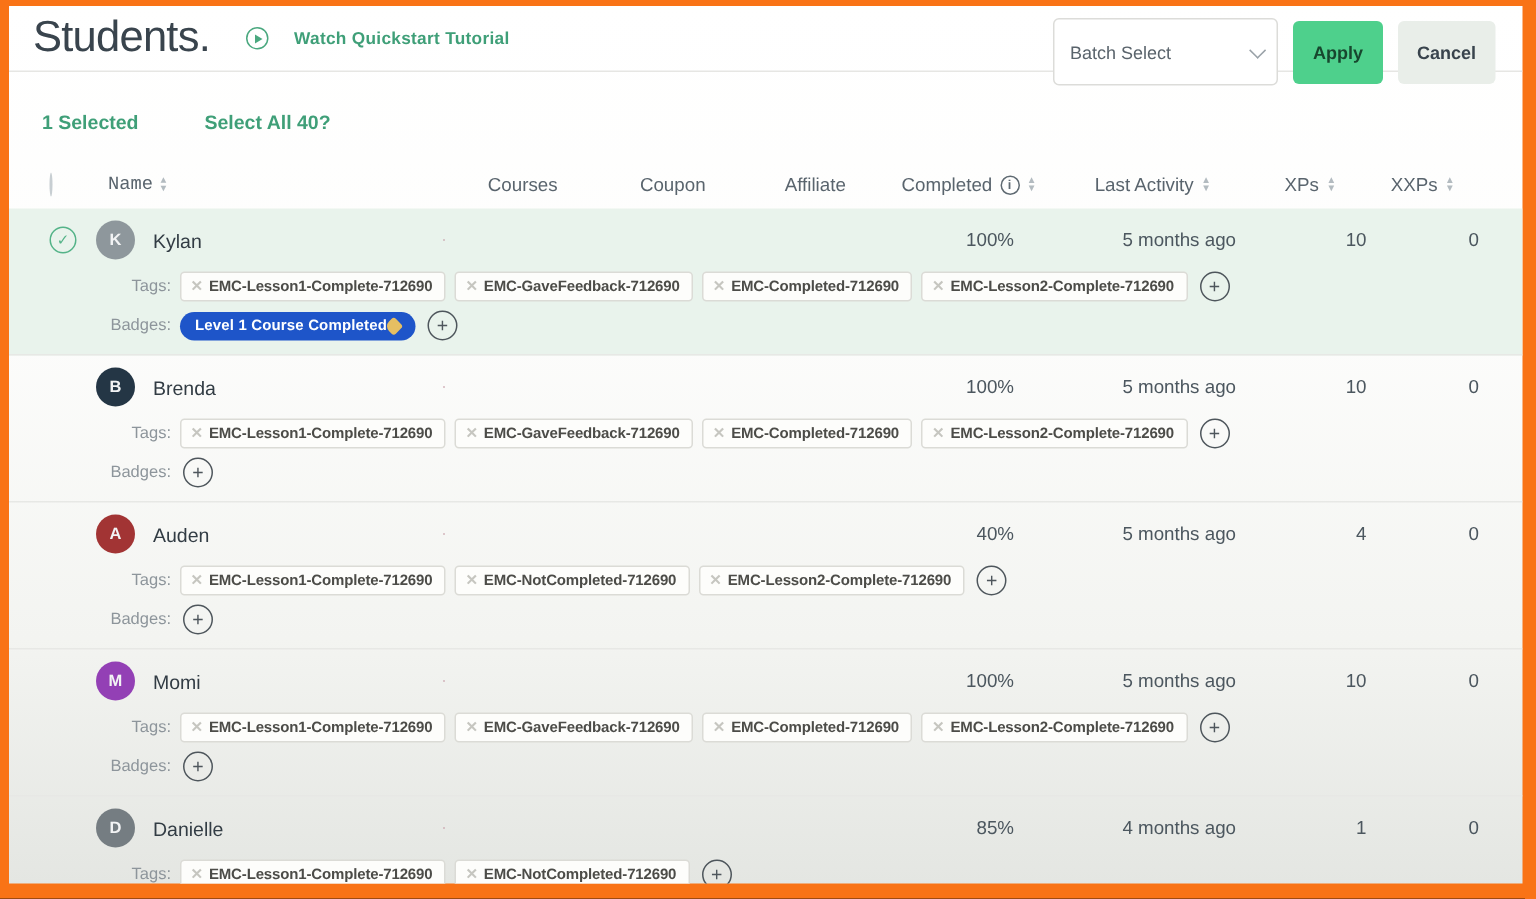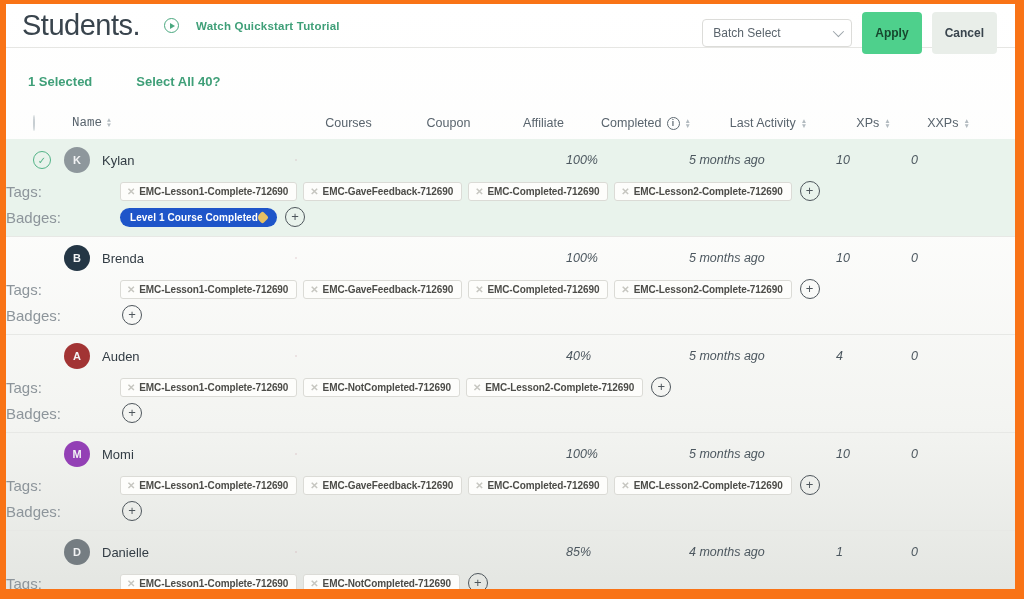--- a/index.html
+++ b/index.html
@@ -9,21 +9,21 @@
          background:linear-gradient(180deg,#ffffff 0%,#fdfdfc 35%,#f3f4f1 72%,#e4e6e2 100%); }
 
   
   .topbar { height:44px; display:flex; align-items:center; padding:0 18px 0 16px; border-bottom:1px solid #e6e6e3; position:relative; }
   .title { font-size:29px; font-weight:500; color:#39444d; letter-spacing:-0.5px; }
   .tutorial { display:flex; align-items:center; gap:17px; margin-left:24px; cursor:pointer; }
   .play-icon { width:15px; height:15px; border:1.6px solid #4aa87f; border-radius:50%; display:flex; align-items:center; justify-content:center; }
   .play-icon::after { content:""; display:block; margin-left:2px; border-left:5px solid #4aa87f; border-top:3px solid transparent; border-bottom:3px solid transparent; }
   .tutorial-label { font-size:11.5px; font-weight:700; letter-spacing:0.2px; }
   .topbar-right { position:absolute; right:18px; top:8px; display:flex; align-items:center; gap:10px; }
-  .select { width:150px; height:28px; background:#fff; border:1px solid #dcdcd9; border-radius:4px; display:flex; align-items:center; padding:0 10px; font-size:12px; color:#5a646c; cursor:pointer; }
+  .select { width:150px; height:45px; background:#fff; border:1px solid #dcdcd9; border-radius:4px; display:flex; align-items:center; padding:0 10px; font-size:12px; color:#5a646c; cursor:pointer; }
   .select .chev { margin-left:auto; width:8px; height:8px; border-right:1.6px solid #9aa2a8; border-bottom:1.6px solid #9aa2a8; transform:rotate(45deg) translateY(-2px); }
   .btn { height:42px; border:none; border-radius:4px; font-size:12px; font-weight:700; padding:0 13px; cursor:pointer; font-family:"Liberation Sans",sans-serif; }
   .btn-apply { color:#17472e; }
   .btn-cancel { color:#39444d; }
 
   
   .selbar { padding:26px 0 0 22px; display:flex; gap:44px; font-size:13px; font-weight:600; }
   .selbar span { cursor:pointer; }
 
   
@@ -39,26 +39,26 @@
   
   .row-block { border-bottom:1px solid #e7e8e5; padding:5px 0 8px 0; }
   .main-line { height:32px; font-size:12.5px; color:#4c575f; }
   .cell-name { display:flex; align-items:center; }
   .avatar { width:26px; height:26px; border-radius:50%; color:#f2f3f4; font-size:11px; font-weight:700; display:flex; align-items:center; justify-content:center; margin-right:12px; }
   .student-name { font-size:13px; font-weight:500; color:#323c44; }
   .check-circle { width:18px; height:18px; margin-left:7px; border:1.6px solid #54b388; border-radius:50%; color:#54b388; font-size:10px; display:flex; align-items:center; justify-content:center; }
   .course-thumb { width:13px; height:19px; border-radius:2px; margin:0 auto;
     background:linear-gradient(180deg,#6d3f4a 0%,#c97f8e 18%,#eeb7c1 35%,#f4d2d7 60%,#d794a2 85%,#b96a7c 100%);
     box-shadow:0 0 0 0.5px #c9a2aa; cursor:pointer; }
-  .val { text-align:left;font-style:italic; }
+  .val { text-align:right; }
   .v-completed { transform:translateX(-25px); }
   .v-activity { transform:translateX(-12px); }
 
   .tag-line, .badge-line { display:flex; align-items:center; margin-top:4px; min-height:22px; }
-  .line-label { width:108px; text-align:left; font-size:15px; color:#8d959b; flex:none; }
+  .line-label { width:108px; text-align:right; font-size:11px; color:#8d959b; flex:none; }
   .chip { display:inline-flex; align-items:center; background:#fdfdfb; border:1px solid #dbdbd6; border-radius:3px; padding:3px 8px 3px 6px; margin-left:6px; font-size:10px; font-weight:600; color:#4c4c48; letter-spacing:-0.1px; white-space:nowrap; }
   .chip-x { color:#c6c6c0; margin-right:4px; font-size:10px; cursor:pointer; }
   .plus-btn { width:20px; height:20px; flex:none; border:1.6px solid #4e565c; border-radius:50%; background:transparent; color:#4e565c; font-size:13px; line-height:1; display:flex; align-items:center; justify-content:center; margin-left:8px; cursor:pointer; padding:0 0 1px 0; font-family:"Liberation Sans",sans-serif; }
   .badge-pill { display:inline-flex; align-items:center; gap:0; border-radius:11px; padding:4px 10px; margin-left:6px; font-size:10px; font-weight:600; color:#fff; letter-spacing:0.1px; cursor:pointer; }
   .badge-tag-icon { width:9px; height:9px; background:#e6bf62; border-radius:2px 2px 2px 50%; transform:rotate(45deg); display:inline-block; }
 </style>
 </head>
 <body>
 
 <div class="frame">

